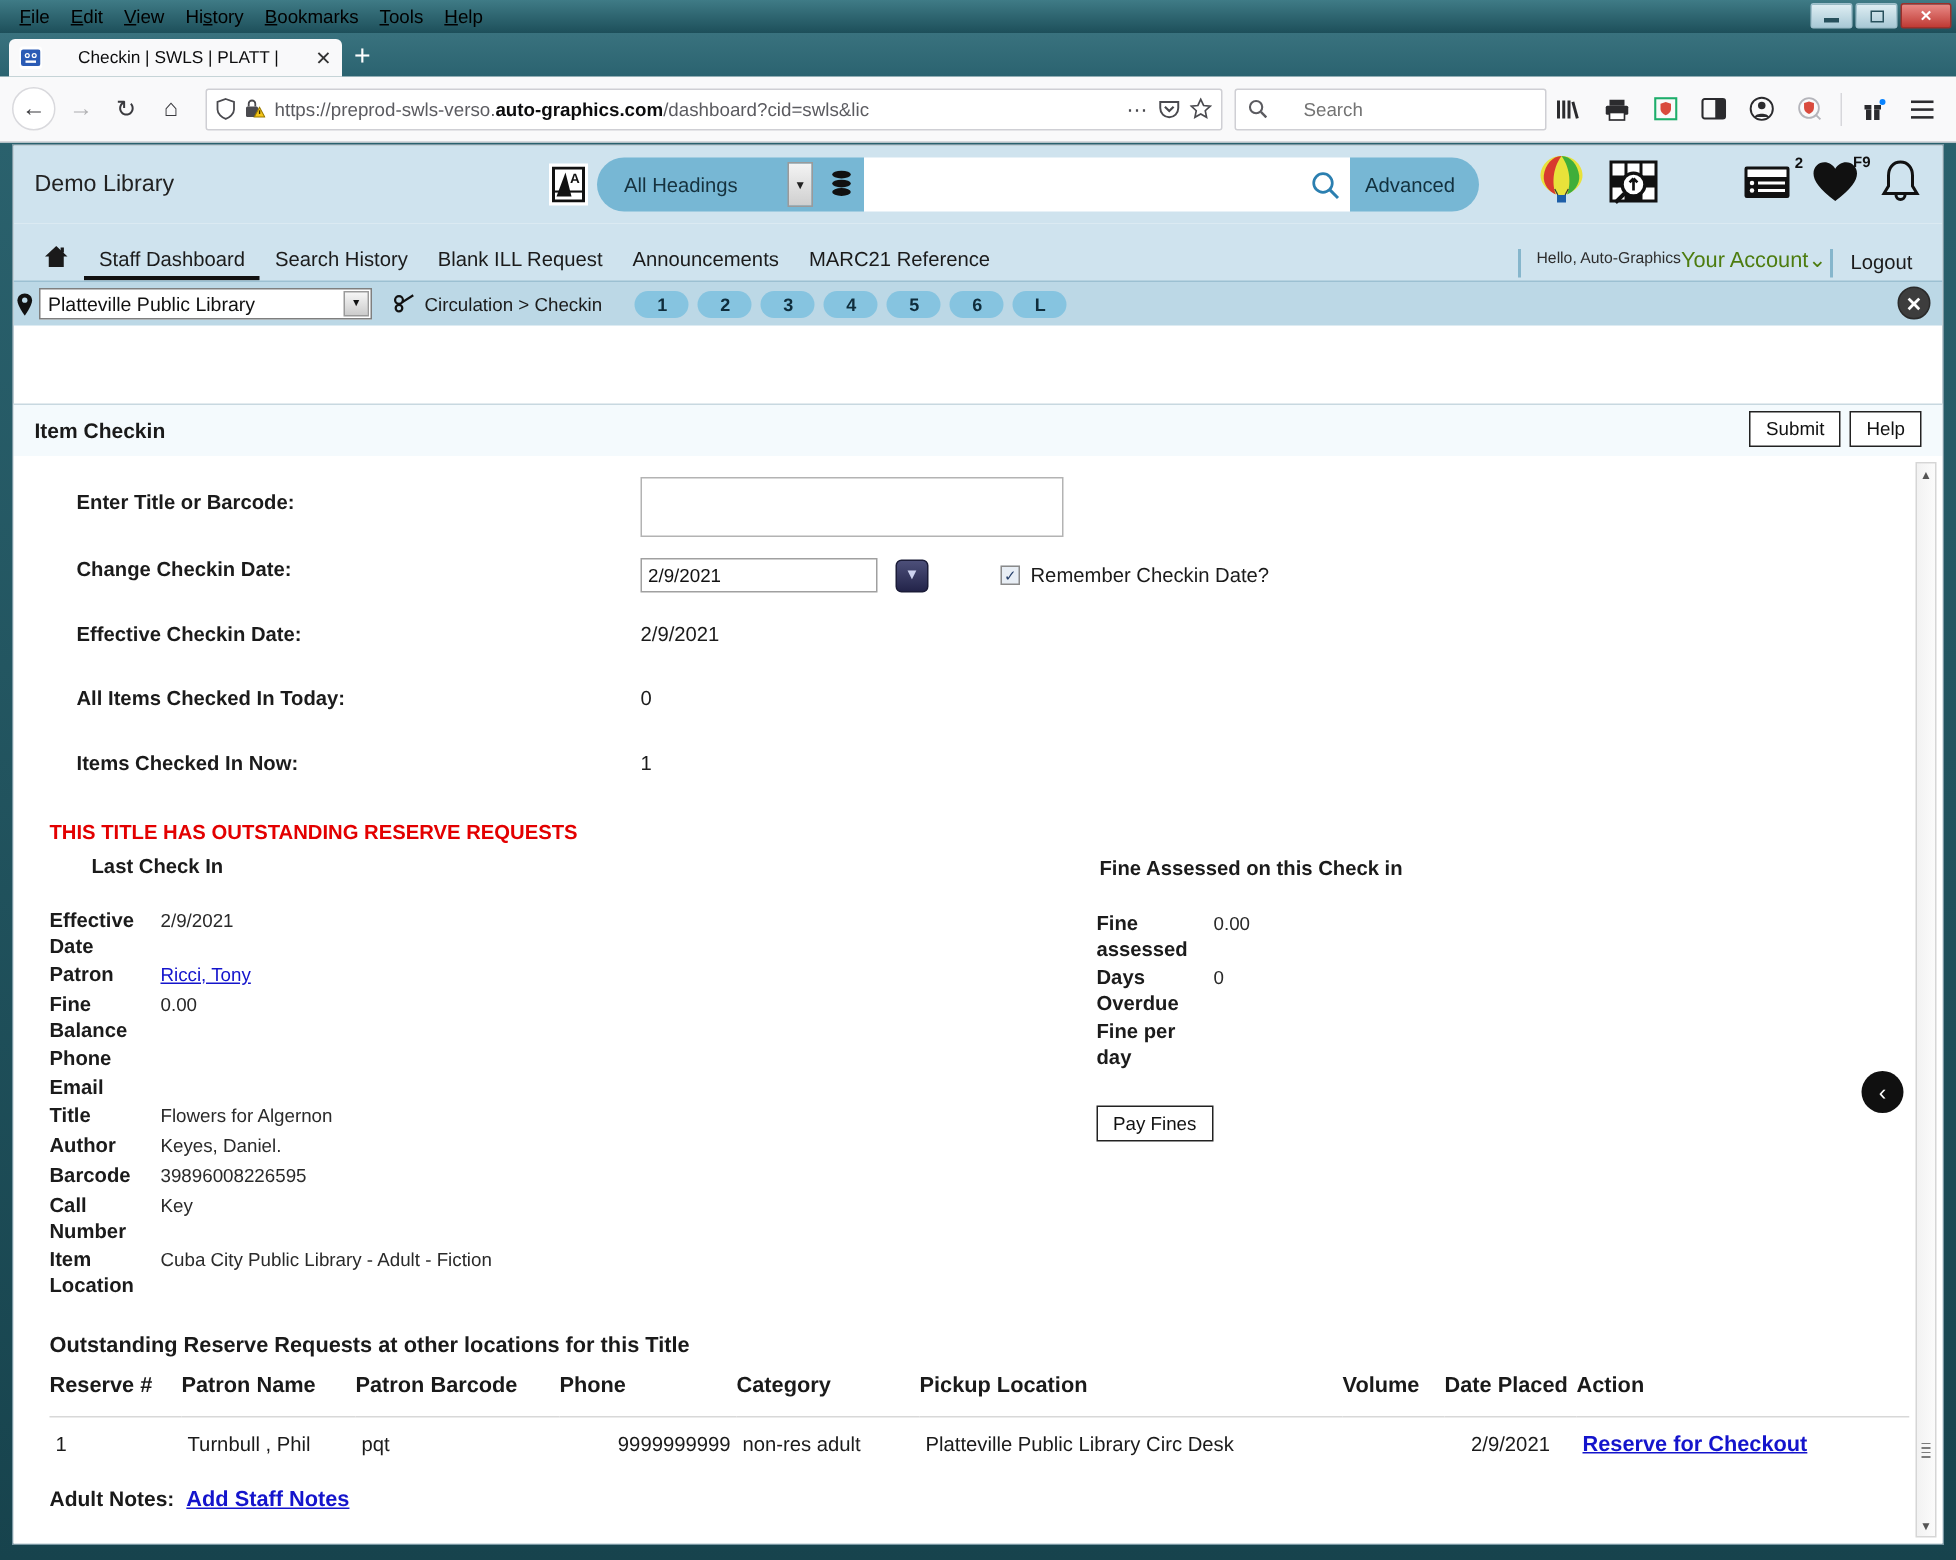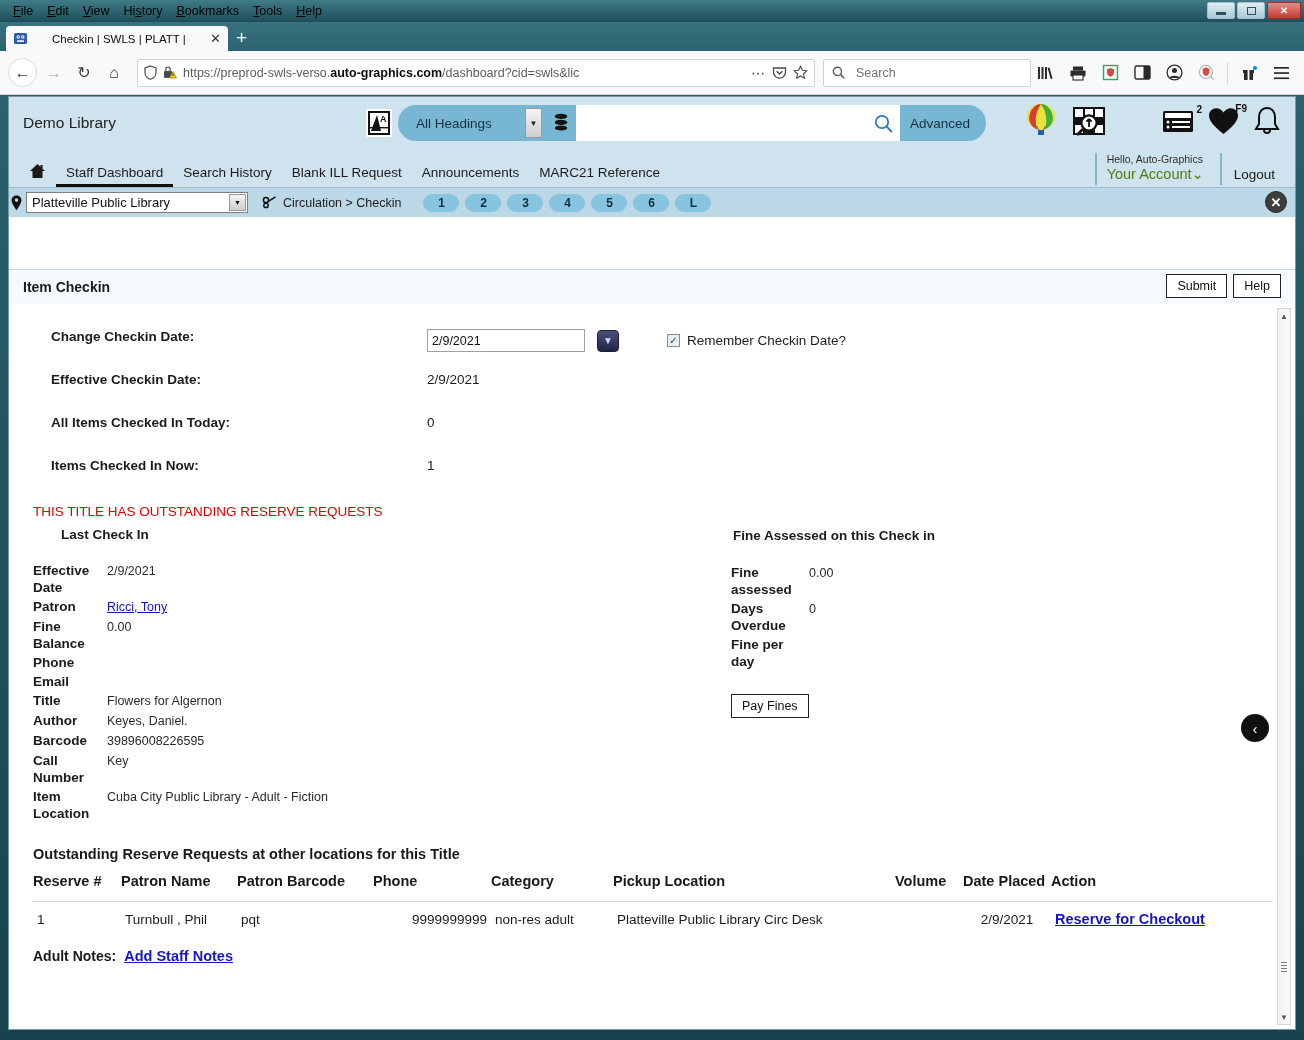--- a/index.html
+++ b/index.html
@@ -106,21 +106,21 @@
   }
   .url-text {
     font-size: 12.5px; color: #5b5b60; flex: 1;
     white-space: nowrap; overflow: hidden;
   }
   .url-text b { color: #0c0c0d; font-weight: 700; }
   .url-dots { font-size: 14px; color: #4a4a4f; letter-spacing: 1px; }
   .searchbar {
     width: 208px; height: 28px;
     background: #fff; border: 1px solid #cfcfd4; border-radius: 2px;
-    display: flex; align-items: center; padding: 0 8px; gap: 11px;
+    display: flex; align-items: center; padding: 0 8px; gap: 24px;
     flex: none;
   }
   .search-ph { font-size: 12.5px; color: #737373; }
   .toolbar-icons { display: flex; align-items: center; gap: 2px; flex:none; }
   .toolbar-icons .sep {
     width: 1px; height: 22px; background: #d7d7db; margin: 0 4px;
   }
 
   
   .app {
@@ -196,22 +196,22 @@
   .nav-item {
     font-size: 13.5px; color: #1b1b1b; padding: 0 10px 7px 10px;
     white-space: nowrap;
   }
   .nav-item.active { border-bottom: 3px solid #111; padding-bottom: 4px; }
   .account-area {
     position: absolute; right: 14px; bottom: 2px;
     display: flex; align-items: stretch; gap: 0;
   }
   .acct-block {
-    border-left: 2px solid #86b6cc; padding: 0 16px 2px 10px;
-    display:flex; flex-direction: column; justify-content:flex-end;
+    border-left: 2px solid #86b6cc; padding: 0 2px 2px 10px;
+    display:flex; flex-direction: row; justify-content:flex-end;
   }
   .acct-hello { font-size: 10.5px; color: #2d2d2d; line-height: 13px; }
   .acct-name { font-size: 14.5px; color: #4d7c0f; line-height: 17px; }
   .logout-block {
     border-left: 2px solid #86b6cc; padding: 0 6px 3px 12px;
     display:flex; align-items:flex-end;
   }
   .logout-txt { font-size: 13.5px; color:#1b1b1b; }
 
   
@@ -329,21 +329,21 @@
   .chk {
     width: 13px; height: 13px; border: 1px solid #8a8a8a;
     background: #e8eef5; display:flex;align-items:center;justify-content:center;
     font-size: 10px; color:#27406b;
   }
   .remember-lbl { font-size: 13.5px; color:#1b1b1b; }
 
   
   .panels { position: relative; margin-top: 12px; }
   .alert-txt {
-    font-size: 13.5px; font-weight: normal; color: #e30000;
+    font-size: 13.5px; font-weight: bold; color: #e30000;
     padding-left: 24px; margin-bottom: 3px;
   }
   .dl {
     display: grid; grid-template-columns: 68px 1fr;
     column-gap: 6px; row-gap: 0;
   }
   .dl dt {
     font-size: 13.5px; font-weight: bold; color: #1b1b1b;
     line-height: 17px; padding-top: 2px;
   }
@@ -721,20 +721,24 @@
         <div class="scroll-track">
           <div class="scroll-arrow up">▲</div>
           <div class="scroll-thumb-grip"></div>
           <div class="scroll-arrow dn">▼</div>
         </div>
       </div>
 
       <div class="content">
 
         <div class="form-area">
+          <div class="frow">
+            <div class="flabel">Enter Title or Barcode:</div>
+            <div><input class="barcode-input" type="text" value="" style=""></div>
+          </div>
 
           <div class="frow" style="margin-top:2px;">
             <div class="flabel">Change Checkin Date:</div>
             <div style="padding-top:9px;display:flex;align-items:center;">
               <input class="date-input" type="text" value="2/9/2021" style="">
               <span class="date-btn">▼</span>
               <span class="remember-wrap">
                 <span class="chk">✓</span>
                 <span class="remember-lbl">Remember Checkin Date?</span>
               </span>

